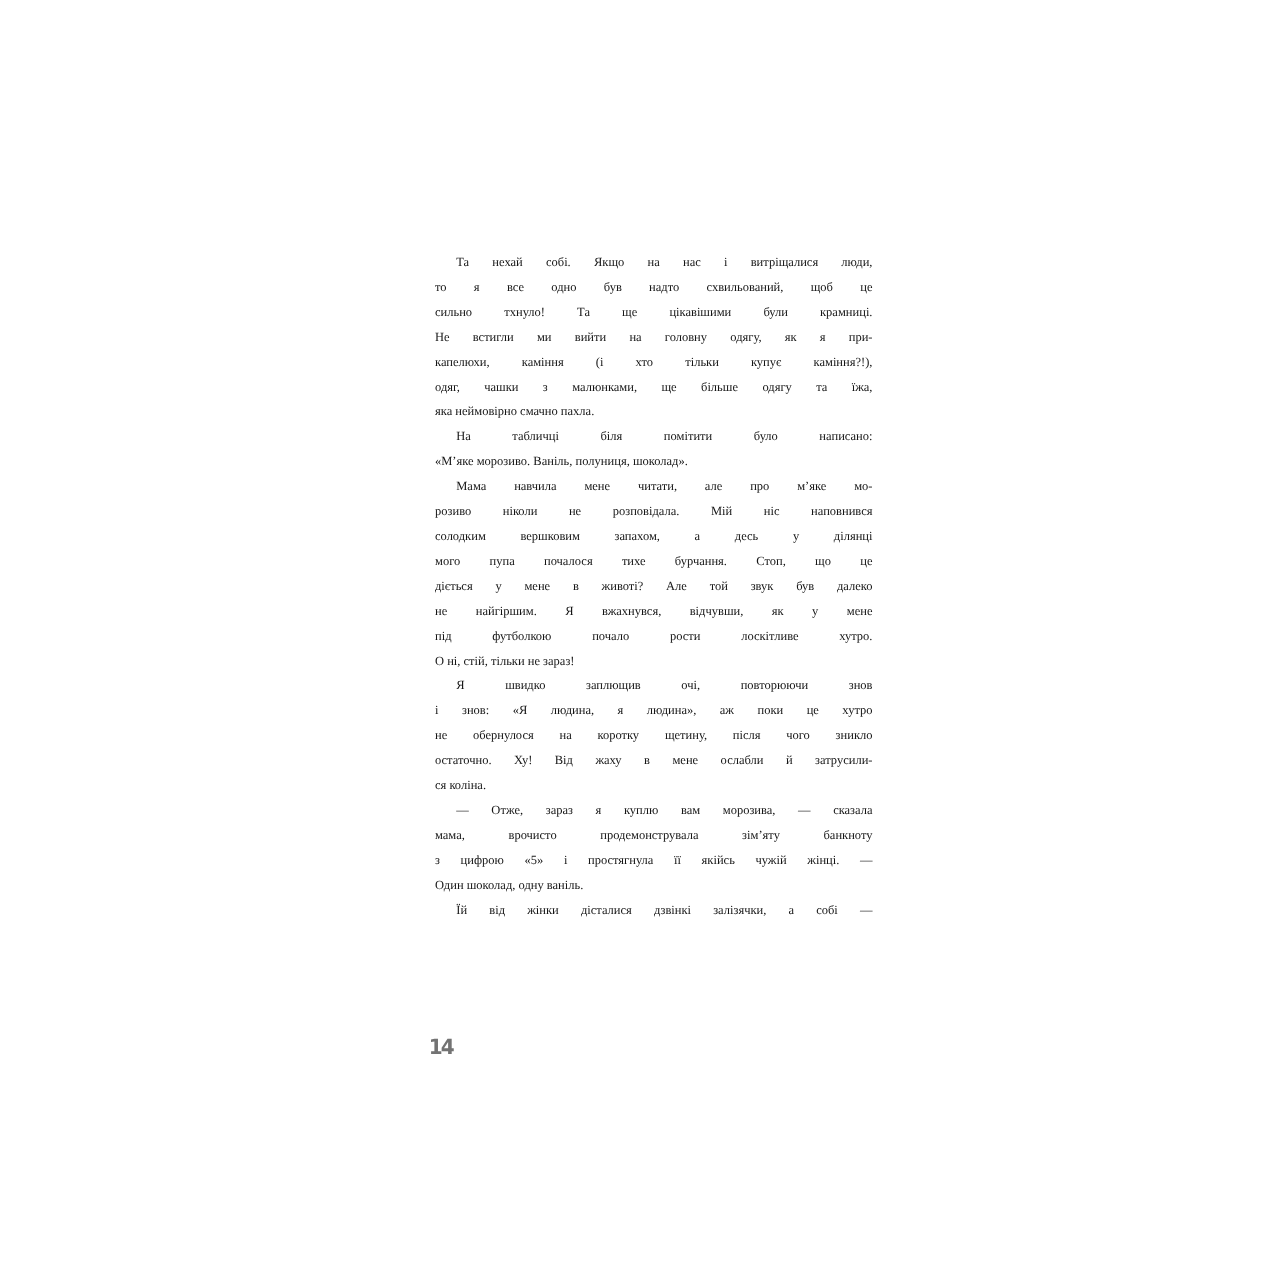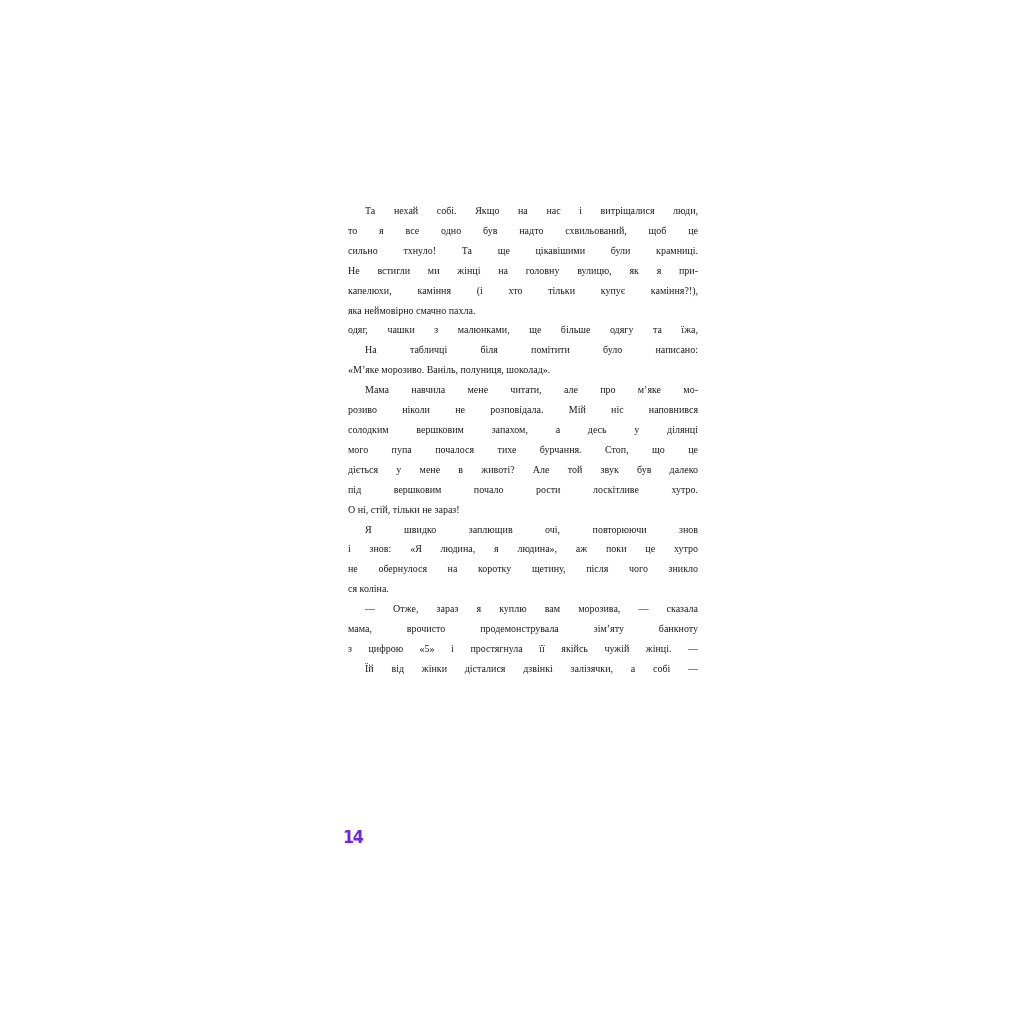--- a/index.html
+++ b/index.html
@@ -40,64 +40,67 @@
   .line.first {
     text-indent: 17px;
   }
   .line.last {
     text-align-last: left;
   }
   .page-number {
     position: absolute;
     left: 343px;
     top: 828px;
-    color: #6d28d9;
+    color: #737373;
     font-family: "DejaVu Sans", sans-serif;
     font-weight: 700;
     font-size: 16px;
     letter-spacing: -1.5px;
     transform: scaleY(1.05);
   }
 </style>
 </head>
 <body>
 
 <div class="book-page">
   <div class="text-block">
       <div class="para">
         <div class="line first">Та нехай собі. Якщо на нас і витріщалися люди,</div>
         <div class="line">то я все одно був надто схвильований, щоб це</div>
         <div class="line">сильно тхнуло! Та ще цікавішими були крамниці.</div>
-        <div class="line">Не встигли ми жінці на головну вулицю, як я при-</div>
+        <div class="line">Не встигли ми вийти на головну одягу, як я при-</div>
         <div class="line">капелюхи, каміння (і хто тільки купує каміння?!),</div>
+        <div class="line">одяг, чашки з малюнками, ще більше одягу та їжа,</div>
         <div class="line last">яка неймовірно смачно пахла.</div>
-        <div class="line">одяг, чашки з малюнками, ще більше одягу та їжа,</div>
       </div>
       <div class="para">
         <div class="line first">На табличці біля помітити було написано:</div>
         <div class="line last">«М’яке морозиво. Ваніль, полуниця, шоколад».</div>
       </div>
       <div class="para">
         <div class="line first">Мама навчила мене читати, але про м’яке мо-</div>
         <div class="line">розиво ніколи не розповідала. Мій ніс наповнився</div>
         <div class="line">солодким вершковим запахом, а десь у ділянці</div>
         <div class="line">мого пупа почалося тихе бурчання. Стоп, що це</div>
         <div class="line">діється у мене в животі? Але той звук був далеко</div>
-        <div class="line">під вершковим почало рости лоскітливе хутро.</div>
+        <div class="line">не найгіршим. Я вжахнувся, відчувши, як у мене</div>
+        <div class="line">під футболкою почало рости лоскітливе хутро.</div>
         <div class="line last">О ні, стій, тільки не зараз!</div>
       </div>
       <div class="para">
         <div class="line first">Я швидко заплющив очі, повторюючи знов</div>
         <div class="line">і знов: «Я людина, я людина», аж поки це хутро</div>
         <div class="line">не обернулося на коротку щетину, після чого зникло</div>
+        <div class="line">остаточно. Ху! Від жаху в мене ослабли й затрусили-</div>
         <div class="line last">ся коліна.</div>
       </div>
       <div class="para">
         <div class="line first">— Отже, зараз я куплю вам морозива, — сказала</div>
         <div class="line">мама, врочисто продемонструвала зім’яту банкноту</div>
         <div class="line">з цифрою «5» і простягнула її якійсь чужій жінці. —</div>
+        <div class="line last">Один шоколад, одну ваніль.</div>
       </div>
       <div class="para">
         <div class="line first">Їй від жінки дісталися дзвінкі залізячки, а собі —</div>
       </div>
     </div>
   <div class="page-number">14</div>
 </div>
 
 </body></html>

